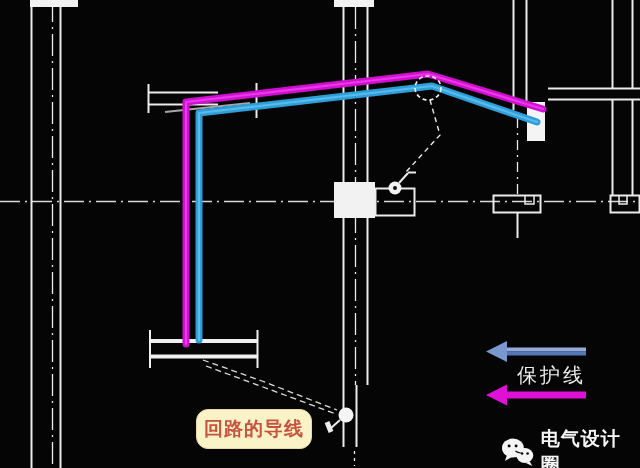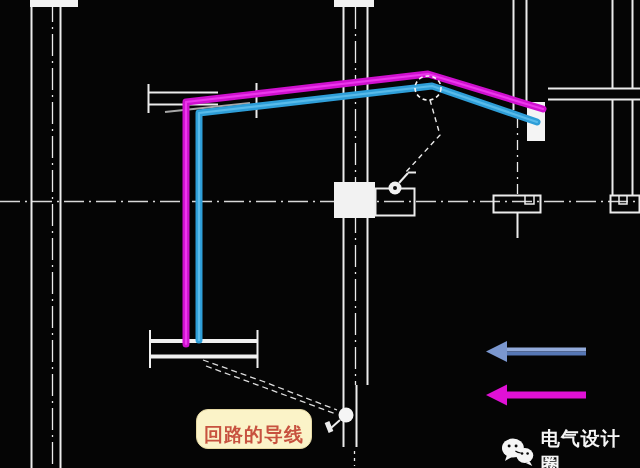--- a/index.html
+++ b/index.html
@@ -8,21 +8,21 @@
     background:#050505;
     font-family:"Liberation Sans","DejaVu Sans",sans-serif;
   }
   #cad{position:absolute;left:0;top:0;}
   .txt{position:absolute;color:#f0f0f0;white-space:nowrap;
        text-shadow:0 0 3px rgba(0,0,0,.9);}
   .legend-label{font-size:20px;letter-spacing:3px;color:#ececec;}
   .callout-box{
     position:absolute;left:196px;top:409px;width:114px;height:38px;
     background:#fbf3c8;border:1px solid #e6d9a4;border-radius:12px;
-    display:flex;align-items:flex-end;justify-content:center;
+    display:flex;align-items:center;justify-content:center;
   }
   .callout-text{color:#c7523f;font-weight:bold;font-size:19px;letter-spacing:1px;}
   .watermark{
     position:absolute;left:501px;top:426px;display:flex;align-items:center;gap:6px;
   }
   .watermark-text{color:#f5f5f5;font-weight:bold;font-size:19px;letter-spacing:1px;}
 </style>
 </head>
 <body>
 
@@ -125,20 +125,21 @@
       <rect x="504" y="347.5" width="82" height="4" fill="#93abdb"></rect>
       <rect x="504" y="351.5" width="82" height="4" fill="#5677b5"></rect>
       <polygon points="486,351.5 507,341 507,362" fill="#7b97cf"></polygon>
     </g>
     <g>
       <rect x="504" y="391.5" width="82" height="7" fill="#e011d6"></rect>
       <polygon points="486,395 507,384.5 507,405.5" fill="#e011d6"></polygon>
     </g>
   </svg>
 
+  <div class="txt legend-label" style="left:517px;top:362px;">保护线</div>
 
 
   <div class="callout-box">
     <span class="callout-text">回路的导线</span>
   </div>
 
   <div class="watermark">
     <svg width="34" height="30" viewBox="0 0 34 30">
       <ellipse cx="12" cy="11" rx="11" ry="9.5" fill="#f5f5f5"></ellipse>
       <polygon points="6,18 4,24 11,20" fill="#f5f5f5"></polygon>

